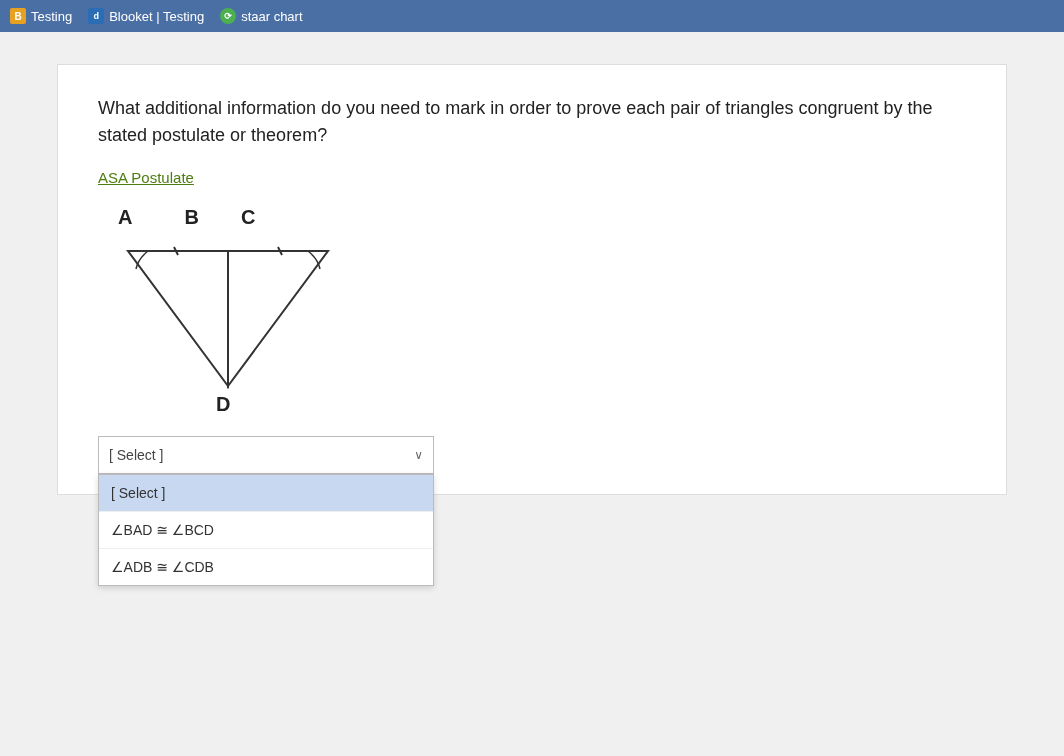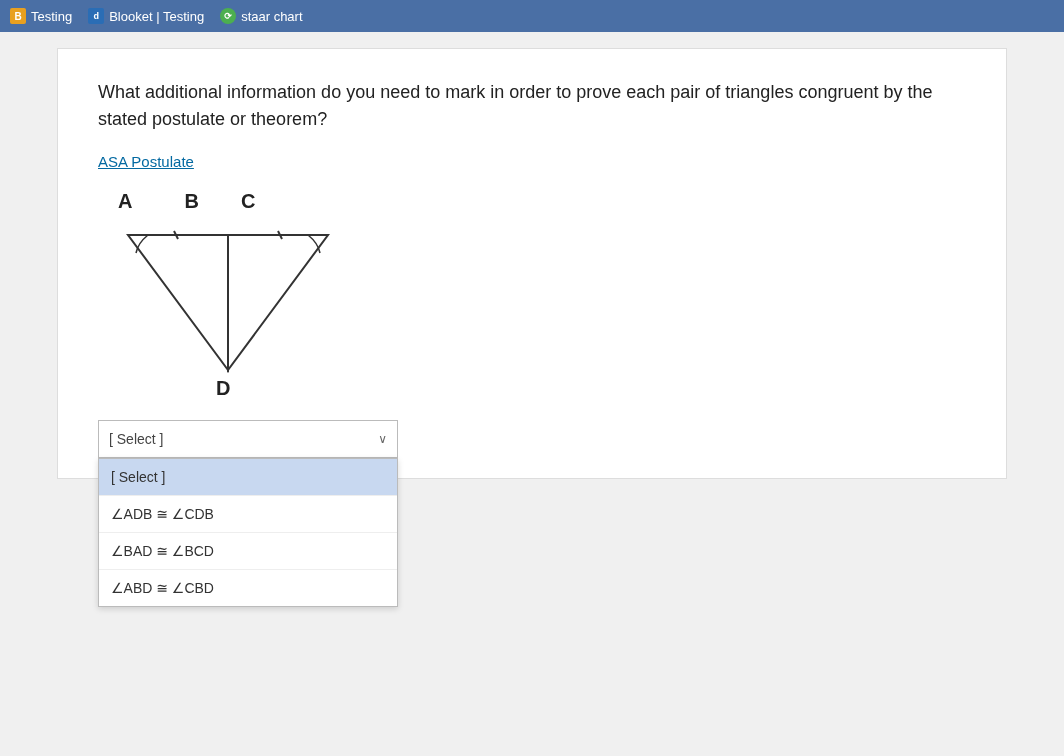--- a/index.html
+++ b/index.html
@@ -40,36 +40,36 @@
       display: flex;
       justify-content: center;
       align-items: flex-start;
       padding: 0;
     }
 
     .card {
       background: #fff;
       border: 1px solid #ddd;
       width: 950px;
-      margin-top: 16px;
+      margin-top: 32px;
       padding: 30px 40px 20px 40px;
       position: relative;
     }
 
     .question-text {
       font-size: 18px;
       font-weight: 500;
       color: #222;
       line-height: 1.5;
       margin-bottom: 20px;
     }
 
     .postulate-label {
       font-size: 15px;
-      color: #0369a1;
+      color: #4d7c0f;
       text-decoration: underline;
       margin-bottom: 20px;
       display: inline-block;
     }
 
     
     .diagram-container {
       width: 280px;
       margin-bottom: 20px;
       position: relative;
@@ -96,21 +96,21 @@
       font-size: 20px;
       font-weight: bold;
       color: #222;
       margin-left: 118px;
       margin-top: 2px;
     }
 
     
     .dropdown-container {
       position: relative;
-      width: 300px;
+      width: 336px;
       margin-top: 10px;
     }
 
     .dropdown-trigger {
       width: 100%;
       height: 38px;
       border: 1px solid #bbb;
       background: #fff;
       padding: 0 30px 0 10px;
       font-size: 14px;
@@ -219,25 +219,22 @@
     
     <div class="dropdown-container">
       <div class="dropdown-trigger">
         <span>[ Select ]</span>
       </div>
       <div class="dropdown-menu">
         <div class="dropdown-option selected-option">
           <span>[ Select ]</span>
         </div>
         <div class="dropdown-option">
-          <span>∠ADB ≅ ∠CDB</span>
-        </div>
-        <div class="dropdown-option">
           <span>∠BAD ≅ ∠BCD</span>
         </div>
         <div class="dropdown-option">
-          <span>∠ABD ≅ ∠CBD</span>
+          <span>∠ADB ≅ ∠CDB</span>
         </div>
       </div>
     </div>
 
   </div>
 </div>
 
 </body></html>

